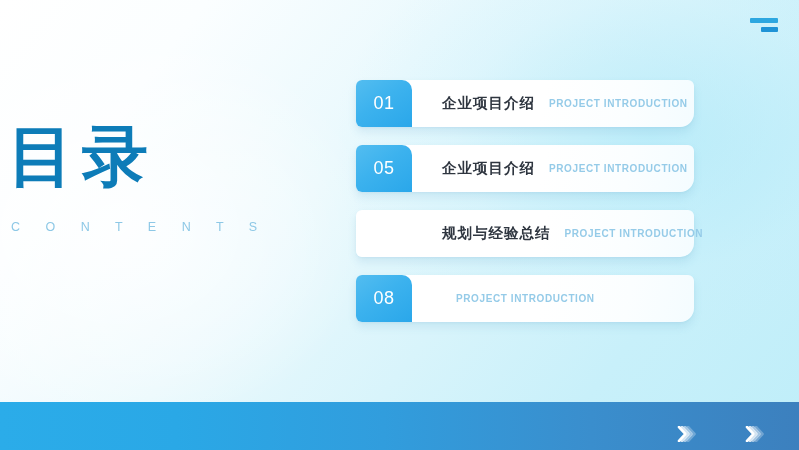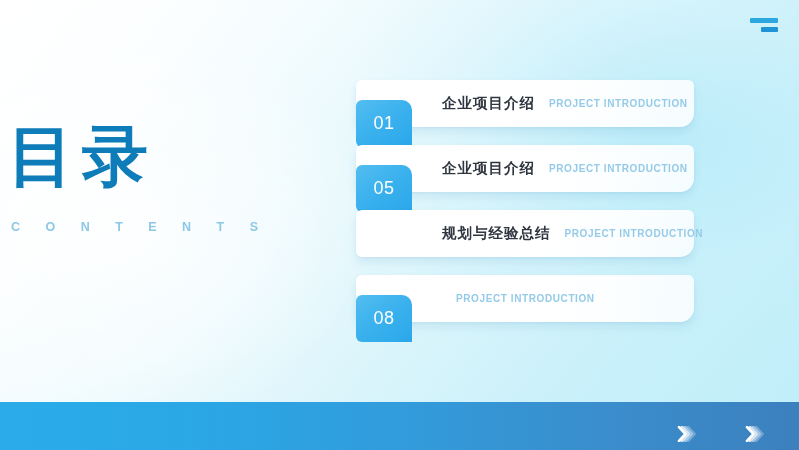--- a/index.html
+++ b/index.html
@@ -77,21 +77,21 @@
     font-size: 66px;
     font-weight: 700;
     line-height: 1;
     color: #0d7cb8;
     letter-spacing: 8px;
     margin-left: 8px;
   }
   .contents {
     margin-top: 30px;
     font-size: 12.5px;
-    font-weight: 700;
+    font-weight: 400;
     color: #8dc8e6;
     letter-spacing: 11px;
     margin-left: 11px;
   }
 
   
   .items {
     position: absolute;
     left: 356px;
     top: 80px;
@@ -123,21 +123,20 @@
     height: 47px;
     border-radius: 6px 10px 0 6px;
     background: linear-gradient(145deg, #53bdf0 0%, #3cb2ee 45%, #2aa7ea 100%);
     color: #ffffff;
     font-size: 18px;
     font-weight: 400;
     letter-spacing: 0.5px;
     display: flex;
     align-items: center;
     justify-content: center;
-    margin-top: 20px;
   }
 
   .item-texts {
     position: absolute;
     left: 86px;
     top: 0;
     height: 47px;
     display: flex;
     align-items: center;
   }

